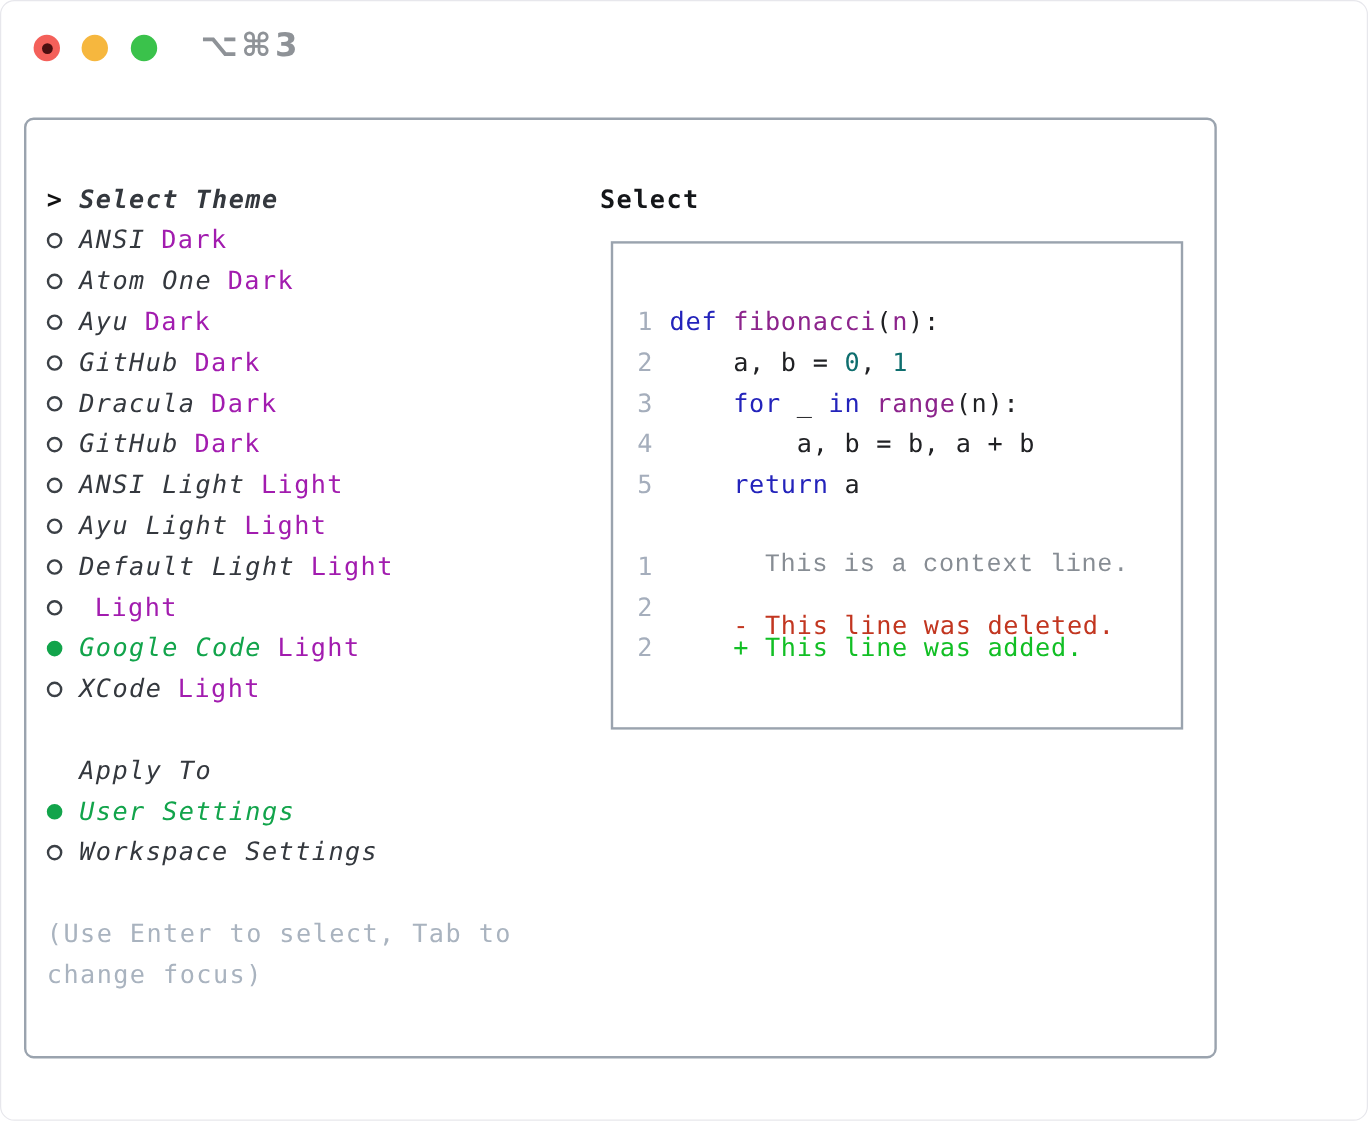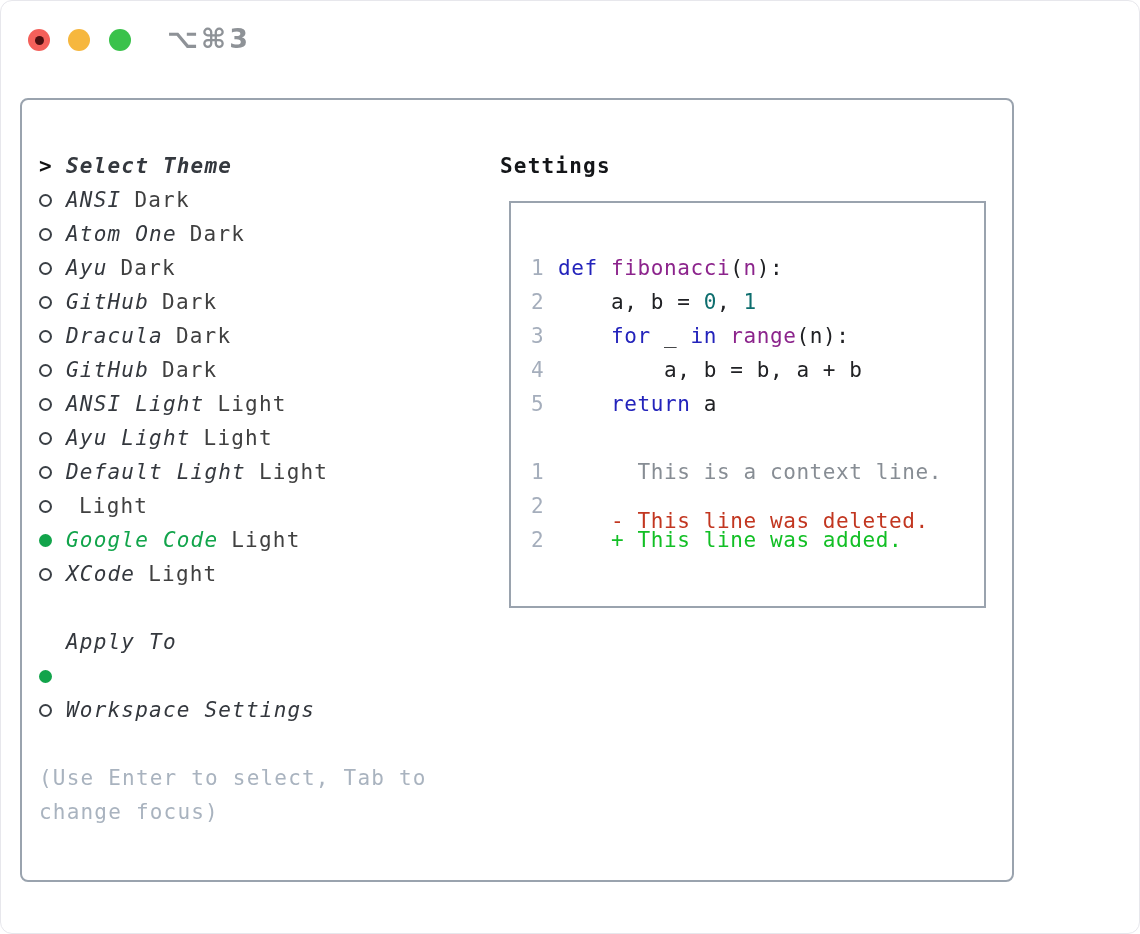--- a/index.html
+++ b/index.html
@@ -26,38 +26,38 @@
   
   .row{height:34px;line-height:34px;display:flex;align-items:center;
        font-size:21px;letter-spacing:1.2px;color:#34383e;white-space:pre;}
   .marker{width:27px;flex:0 0 27px;display:flex;align-items:center;height:34px;}
   .focus-marker{font-weight:700;color:#111;font-size:21px;}
   .circle{width:13px;height:13px;border-radius:50%;border:2.5px solid #3b4046;}
   .circle.sel{background:var(--accent,#12a44b);border-color:var(--accent,#12a44b);}
   .hdr{font-weight:700;color:#141619;}
   .name{color:#34383e;font-style:italic;}
   .name.sel{color:var(--accent,#12a44b);}
-  .tag{color:#404040;margin-left:13px;text-align:right;}
+  .tag{color:#a21caf;margin-left:13px;text-align:right;}
   #theme-list{position:absolute;left:38px;top:148px;}
   #apply-block{position:absolute;left:38px;top:624px;}
   .help{position:absolute;left:38px;top:760px;width:436px;font-size:21px;
         line-height:34px;letter-spacing:1.2px;color:#a9b3bf;}
   
   .preview-title{position:absolute;left:499px;top:148px;height:34px;line-height:34px;
         font-size:21px;font-weight:700;letter-spacing:1.2px;color:#141619;}
   .preview-box{position:absolute;left:508px;top:200px;width:477px;height:407px;
         border:2px solid #9aa3ae;background:#fff;padding:48px 0 0 20px;overflow:hidden;}
   .pline{height:34px;line-height:34px;font-size:21px;letter-spacing:0.6px;
         display:flex;white-space:pre;color:#202124;}
   .ln{width:27px;flex:0 0 27px;color:#a5aebc;}
   .tok-kw{color:var(--kw,#2323bb);}
   .tok-fn{color:var(--fn,#8c248c);}
   .tok-num{color:var(--num,#0e6e6e);}
   .tok-pl{color:#202124;}
-  .d-ctx{color:#878d94;}
+  .d-ctx{color:#878d94;font-family:Liberation Mono, monospace;}
   .d-del{color:var(--del,#c23620);margin-top:15px;}
   .d-add{color:var(--add,#12bf25);}
   .spacer{height:34px;}
 </style>
 </head>
 <body>
 
 <div class="window">
 
   <div class="titlebar">
@@ -80,27 +80,27 @@
       <div class="row"><span class="marker"><span class="circle"></span></span><span class="name">ANSI Light</span><span class="tag">Light</span></div>
       <div class="row"><span class="marker"><span class="circle"></span></span><span class="name">Ayu Light</span><span class="tag">Light</span></div>
       <div class="row"><span class="marker"><span class="circle"></span></span><span class="name">Default Light</span><span class="tag">Light</span></div>
       <div class="row"><span class="marker"><span class="circle"></span></span><span class="tag">Light</span></div>
       <div class="row"><span class="marker"><span class="circle sel"></span></span><span class="name sel">Google Code</span><span class="tag">Light</span></div>
       <div class="row"><span class="marker"><span class="circle"></span></span><span class="name">XCode</span><span class="tag">Light</span></div>
     </div>
 
   <div id="apply-block">
       <div class="row"><span class="marker"></span><span class="name">Apply To</span></div>
-      <div class="row"><span class="marker"><span class="circle sel"></span></span></div>
+      <div class="row"><span class="marker"><span class="circle sel"></span></span><span class="name sel">User Settings</span></div>
       <div class="row"><span class="marker"><span class="circle"></span></span><span class="name">Workspace Settings</span></div>
     </div>
 
   <div class="help">(Use Enter to select, Tab to change focus)</div>
 
-  <div class="preview-title">Settings</div>
+  <div class="preview-title">Select</div>
 
   <div class="preview-box">
     <div id="code-block">
         <div class="pline"><span class="ln">1</span><span class="tok-kw">def</span><span class="tok-pl"> </span><span class="tok-fn">fibonacci</span><span class="tok-pl">(</span><span class="tok-fn">n</span><span class="tok-pl">):</span></div>
         <div class="pline"><span class="ln">2</span><span class="tok-pl">    a, b = </span><span class="tok-num">0</span><span class="tok-pl">, </span><span class="tok-num">1</span></div>
         <div class="pline"><span class="ln">3</span><span class="tok-pl">    </span><span class="tok-kw">for</span><span class="tok-pl"> _ </span><span class="tok-kw">in</span><span class="tok-pl"> </span><span class="tok-fn">range</span><span class="tok-pl">(n):</span></div>
         <div class="pline"><span class="ln">4</span><span class="tok-pl">        a, b = b, a + b</span></div>
         <div class="pline"><span class="ln">5</span><span class="tok-pl">    </span><span class="tok-kw">return</span><span class="tok-pl"> a</span></div>
       </div>
     <div class="spacer"></div>

